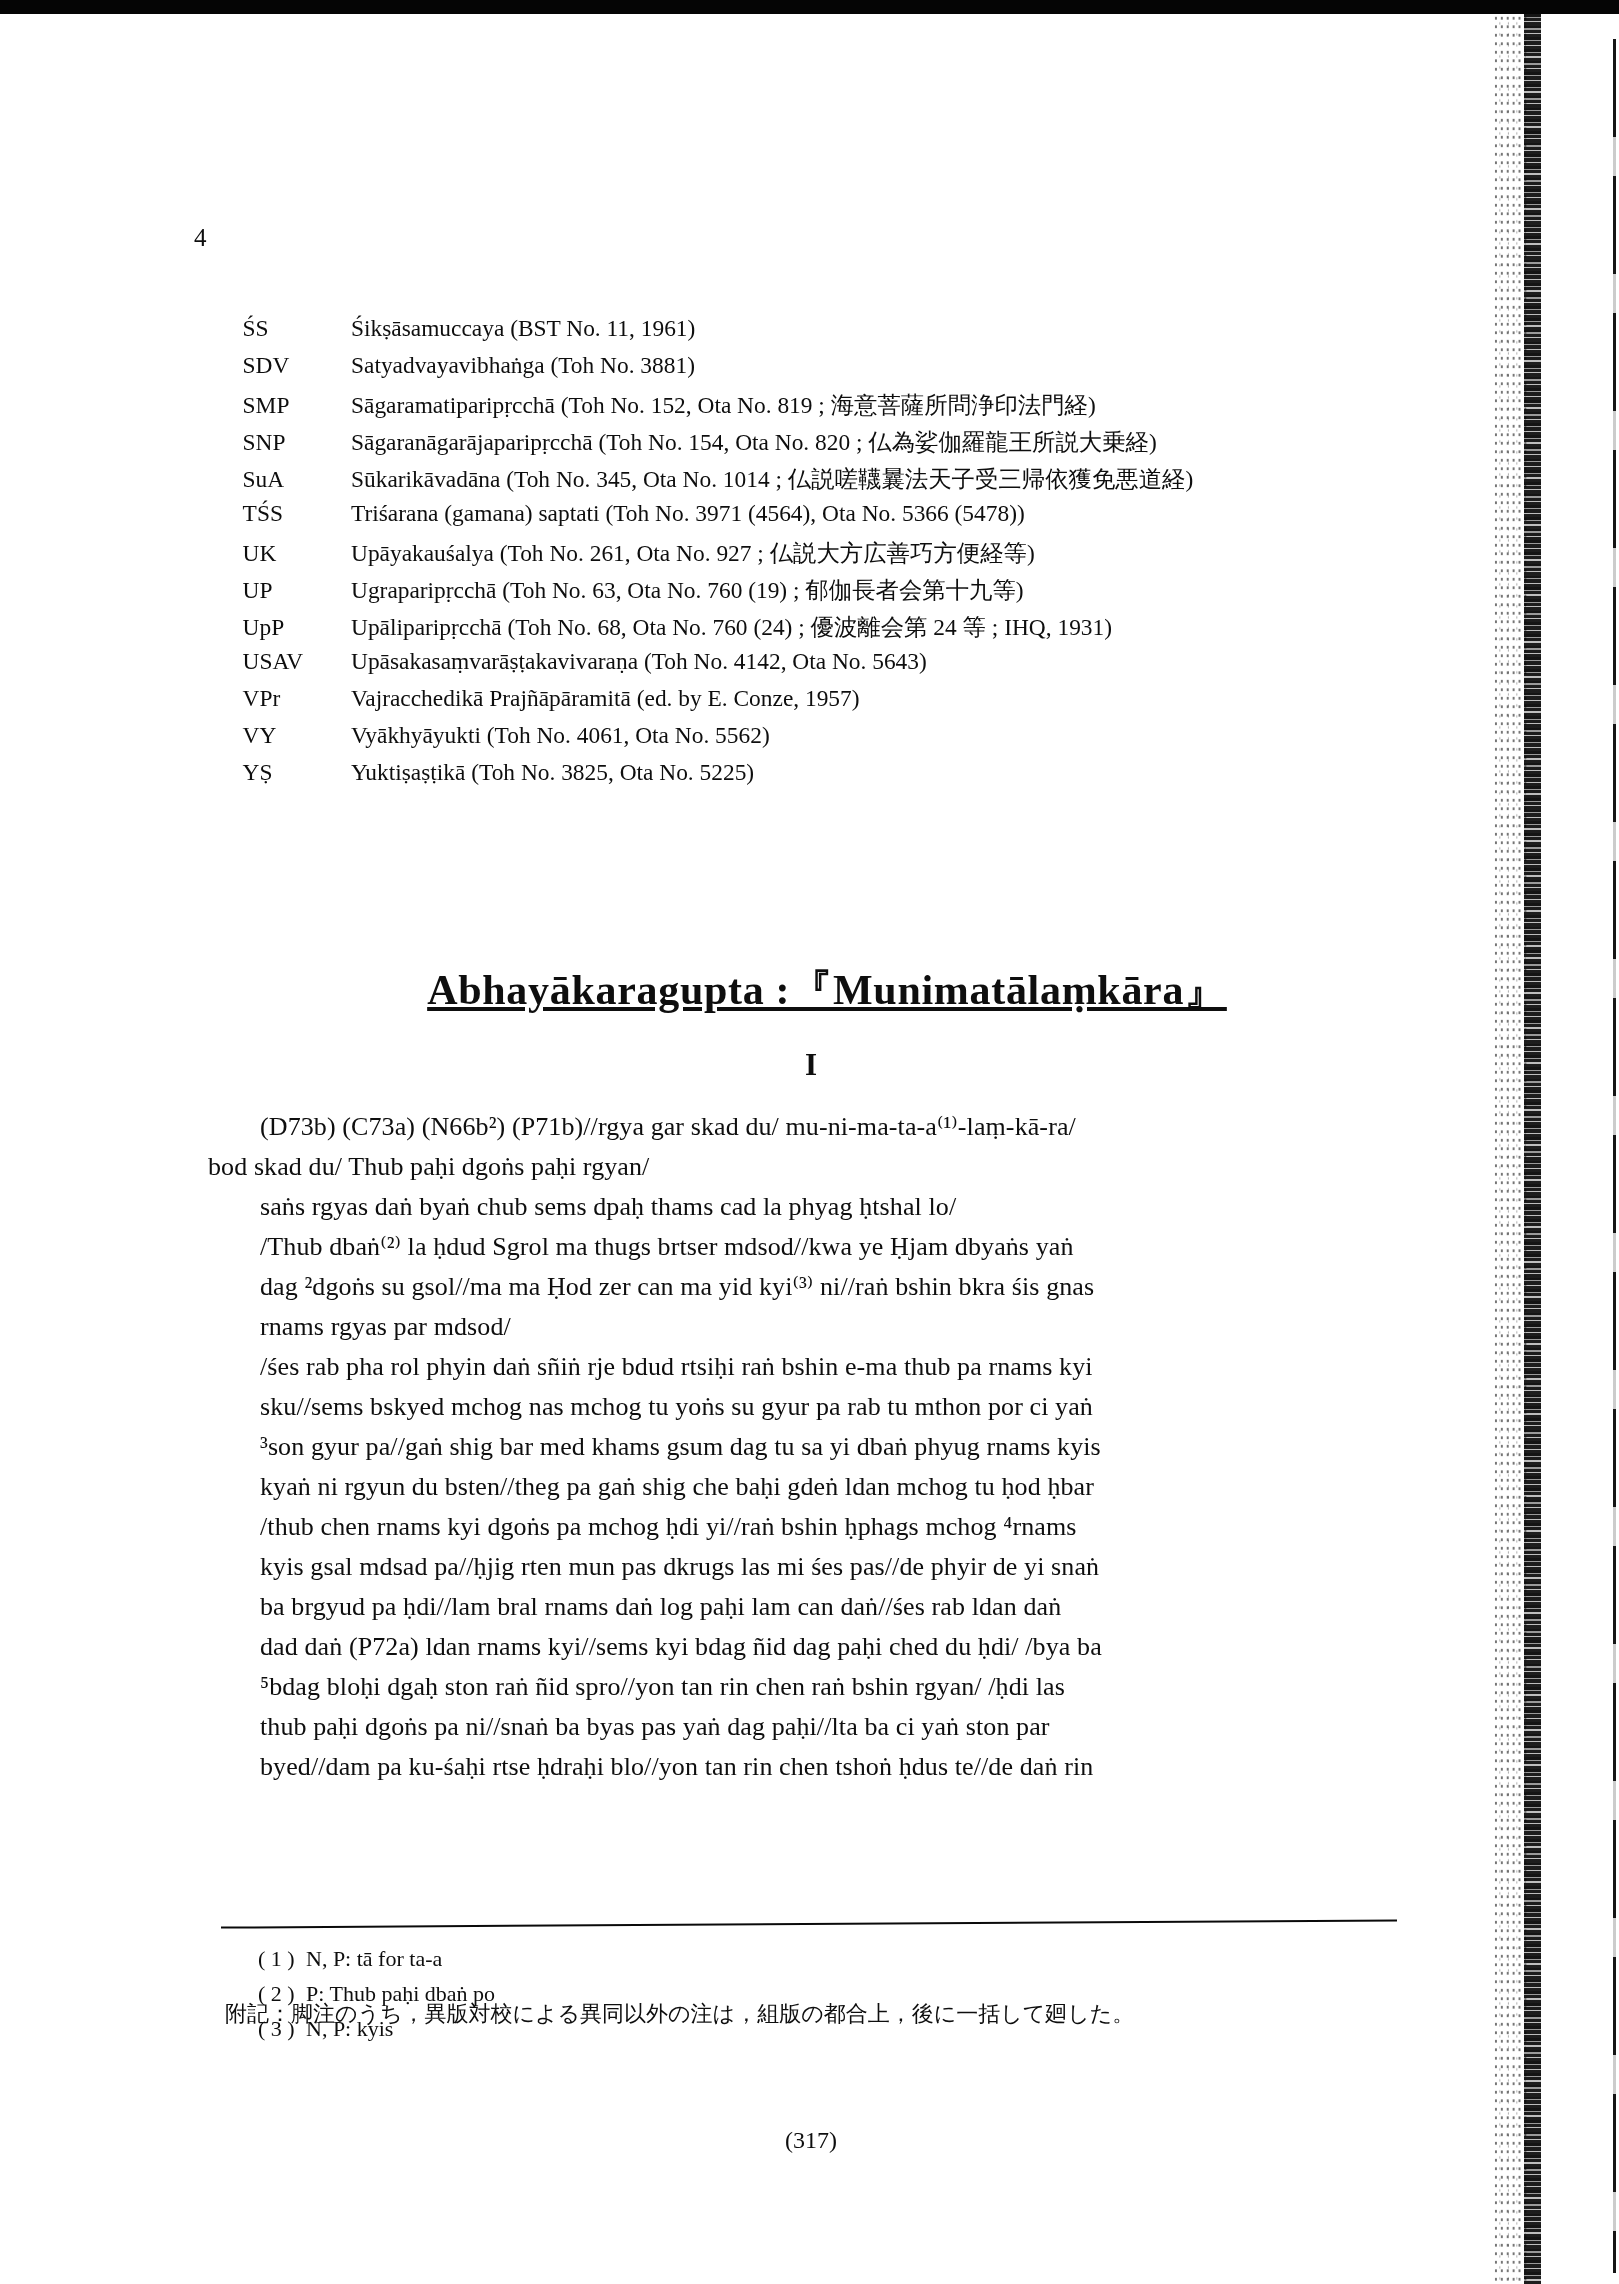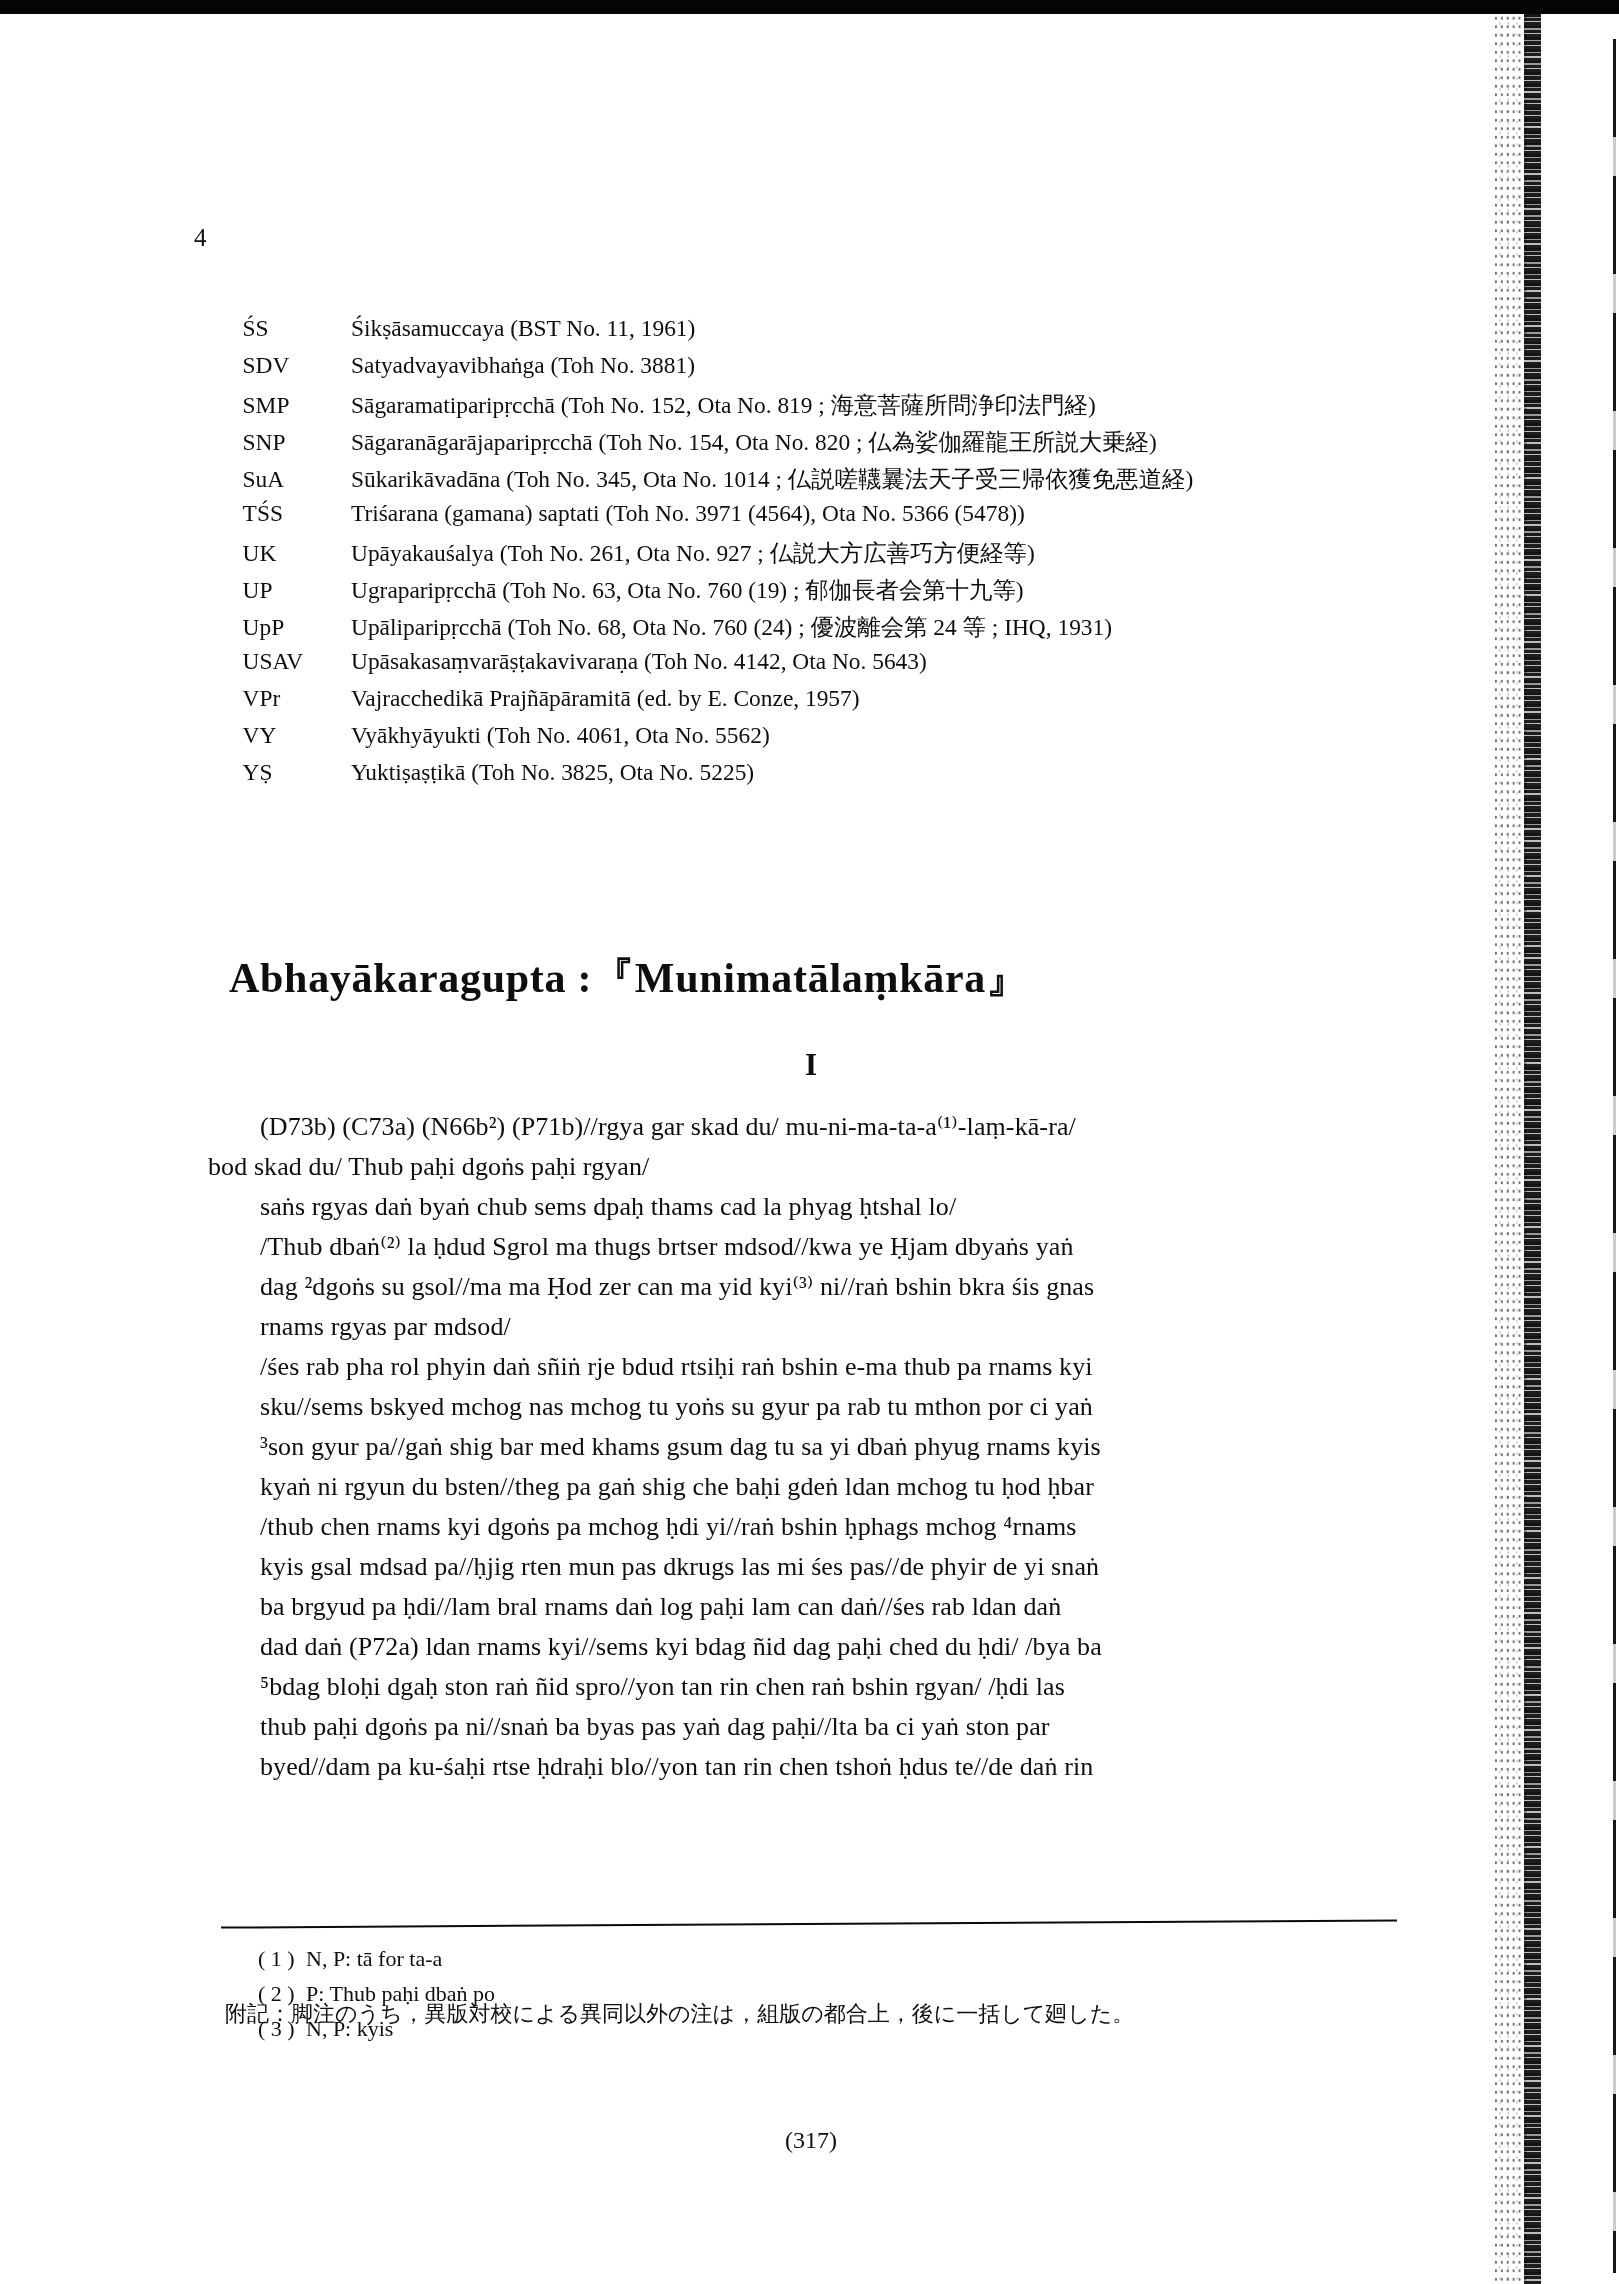--- a/index.html
+++ b/index.html
@@ -51,22 +51,22 @@
   .running-header .running-title { position: relative; left: -55px; }
 
   
   .abbrev-list { position: absolute; top: 315px; left: 225px; width: 1179px; }
   .abbrev-row { display: flex; align-items: baseline; height: 37px; font-size: 23.4px; }
   .abbrev-code { flex: 0 0 126px; padding-left: 17.6px; box-sizing: border-box; }
   .abbrev-desc { flex: 1; white-space: nowrap; }
 
   
   .article-title {
-    position: absolute; top: 946px; left: 225px; width: 1172px; margin: 4px;
-    font-size: 42px; font-weight: bold; letter-spacing: 0.7px;
+    position: absolute; top: 946px; left: 225px; width: 1172px; margin: 16px;
+    font-size: 42px; font-weight: bold; text-align: center; letter-spacing: 0.7px; text-decoration: underline;
   }
   .section-heading {
     position: absolute; top: 1047px; left: 225px; width: 1172px; margin: 0;
     font-size: 31px; font-weight: bold; text-align: center;
   }
 
   
   .body-text { position: absolute; top: 1107px; left: 208px; width: 1176px; }
   .body-line {
     font-size: 26px; line-height: 40px; padding-left: 52px;

